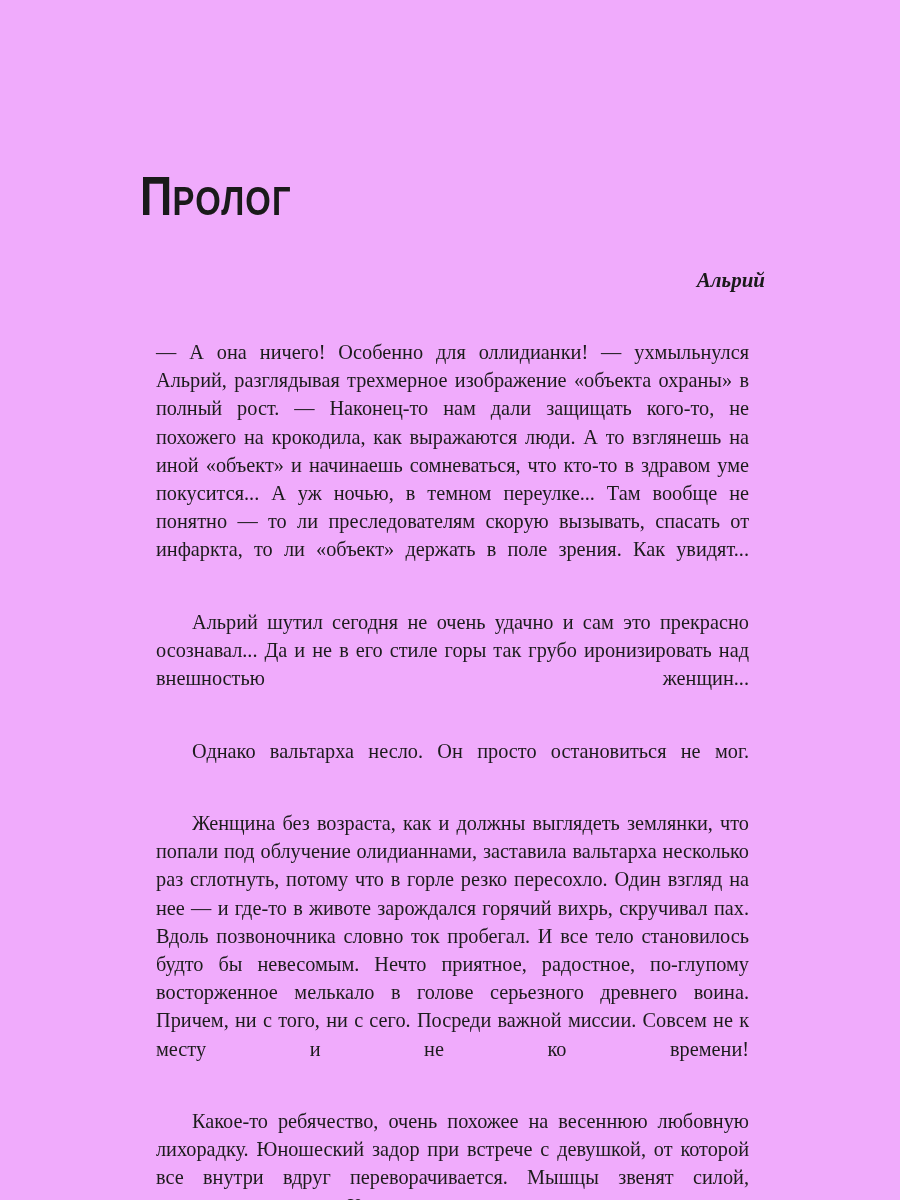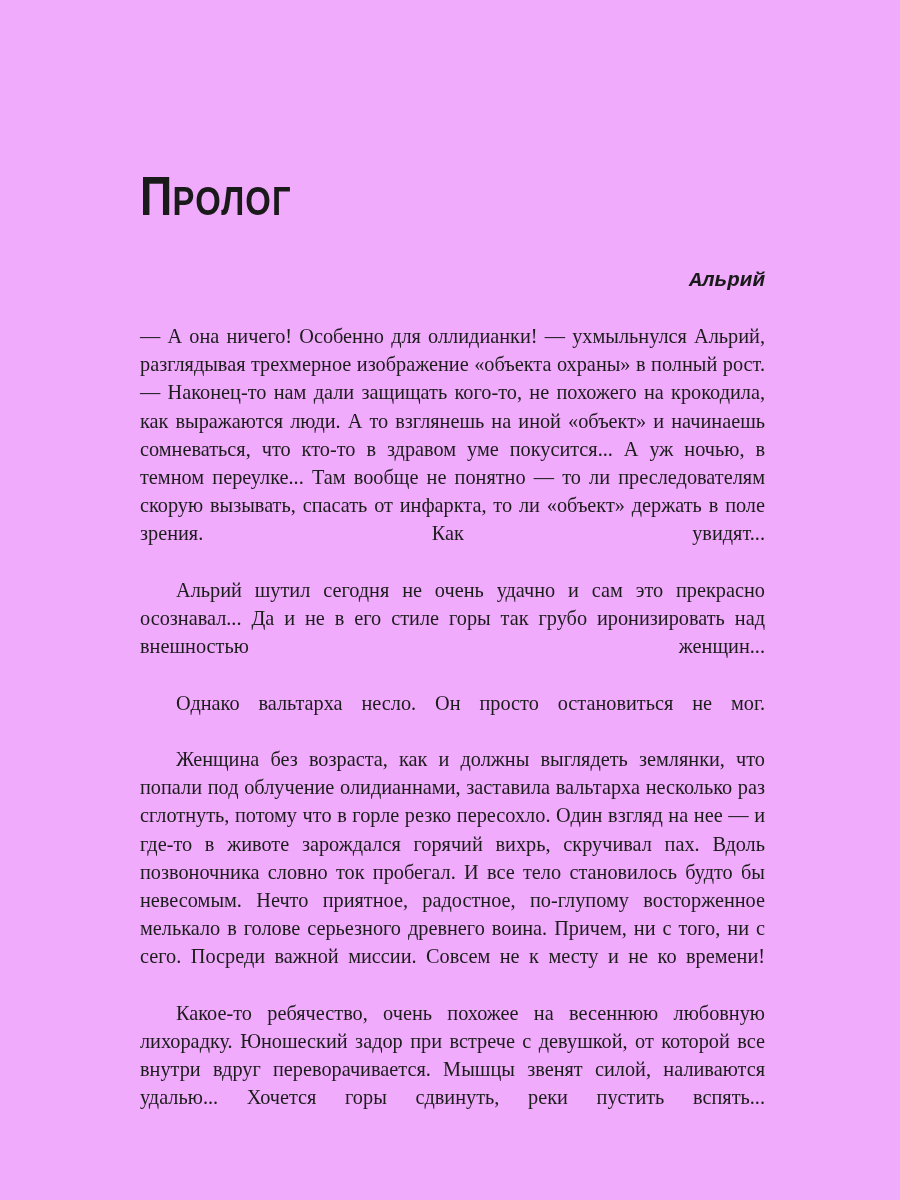--- a/index.html
+++ b/index.html
@@ -50,38 +50,38 @@
   }
 
   
   .byline {
     position: absolute;
     left: 0;
     top: 268px;
     width: 625px;
     margin: 0;
     text-align: right;
-    font-family: Liberation Mono, monospace;
+    font-family: Liberation Serif, serif;
     font-style: italic;
     font-weight: 700;
     font-size: 21px;
     line-height: 1.2;
     color: #1a1a1a;
   }
 
   
   .body-text {
     position: absolute;
     left: 0;
     top: 322px;
     width: 625px;
   }
 
   .body-text p {
-    margin: 0;
+    margin: 16px;
     font-family: "Liberation Serif", "DejaVu Serif", serif;
     font-size: 20.3px;
     line-height: 28.2px;
     color: #1c1c1c;
     text-align: justify;
     text-justify: inter-word;
     text-indent: 36px;
     hyphens: manual;
     -webkit-hyphens: manual;
   }

